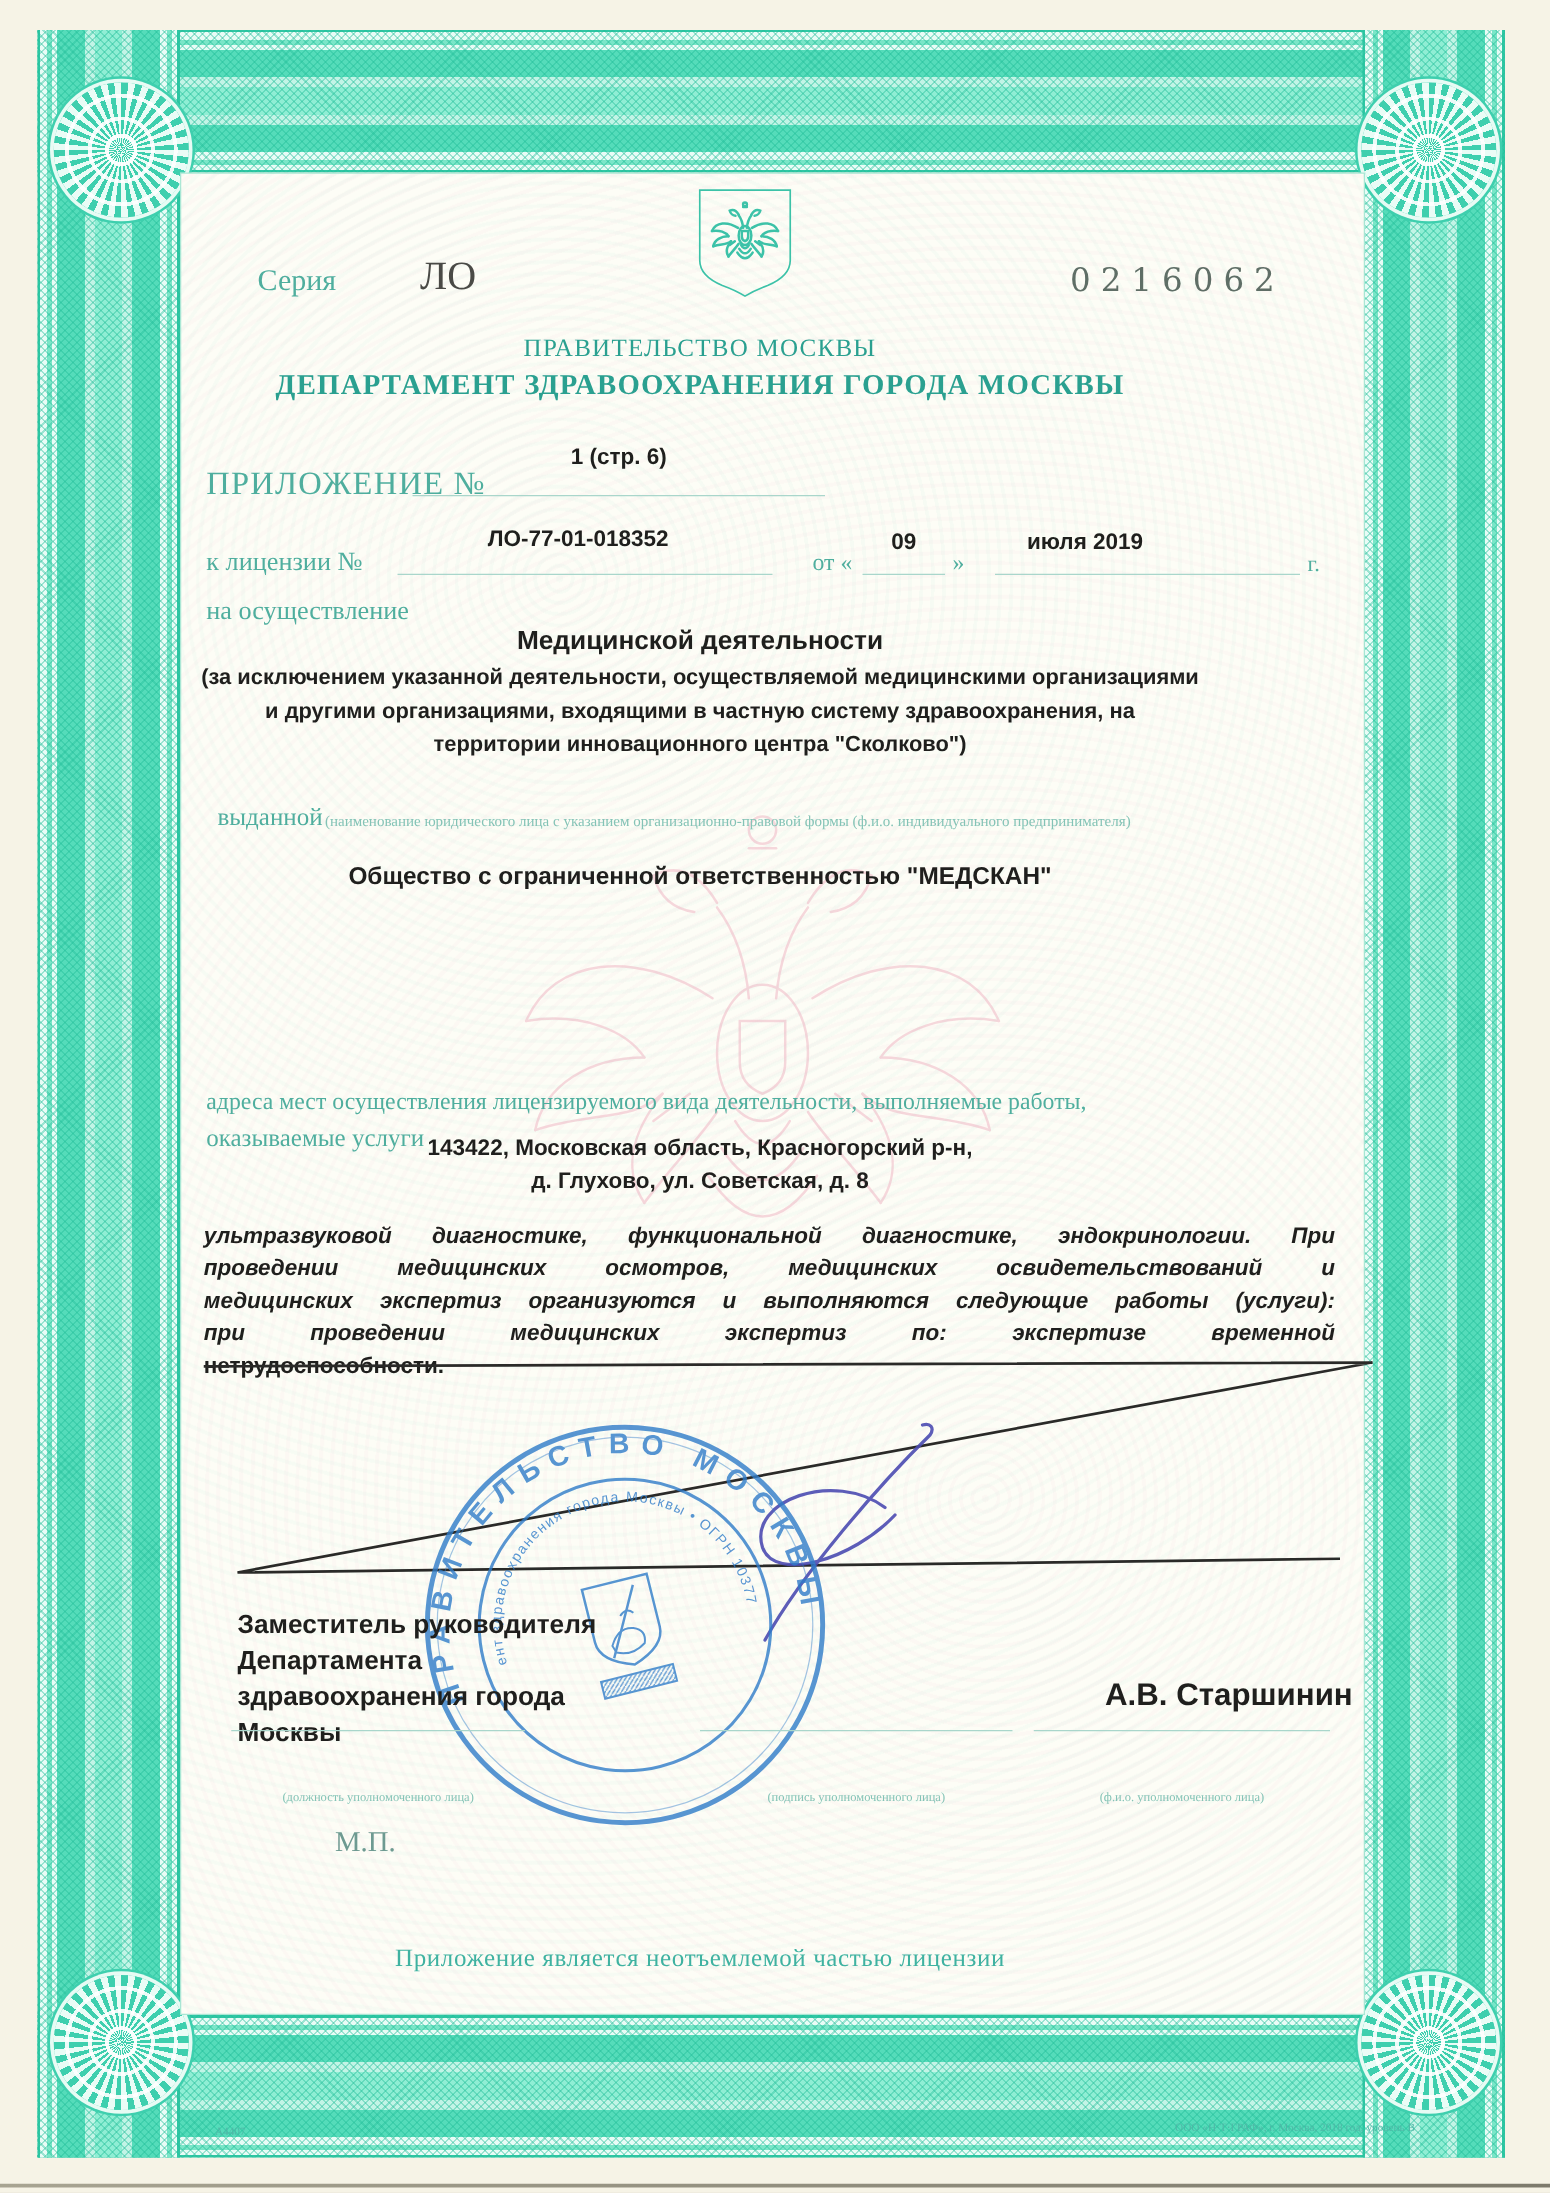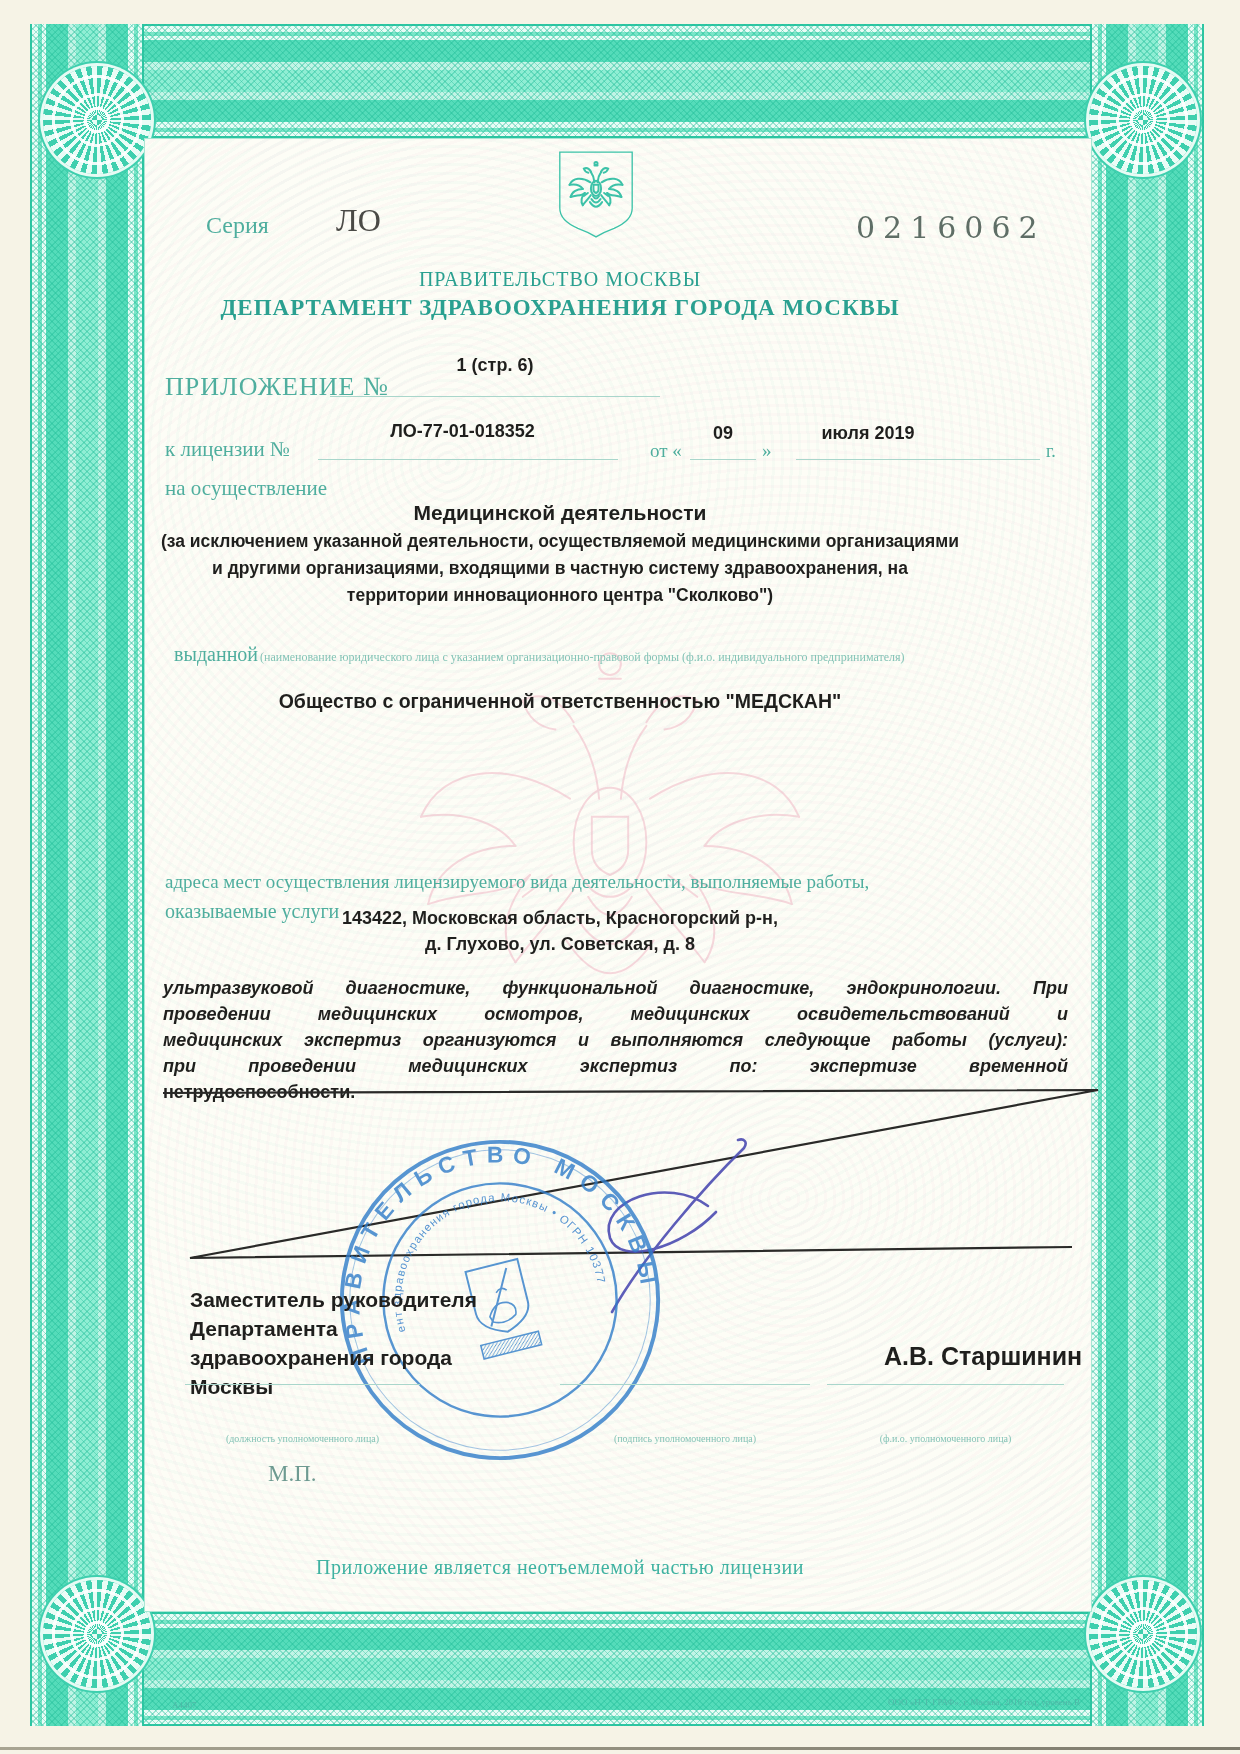--- a/index.html
+++ b/index.html
@@ -115,21 +115,21 @@
   <svg class="abs wm" style="left:355px;top:635px;width:510px;height:400px;color:#efb3c2;">
     <use href="#eagle" width="510" height="400"></use>
   </svg>
 
   <div class="abs teal" style="left:206px;top:212px;font-size:24px;">Серия</div>
   <div class="abs" style="left:336px;top:202px;font-size:32px;color:#4a4a46;">ЛО</div>
   <svg class="abs" style="left:556px;top:148px;width:80px;height:94px;color:#3cc2a8;" viewBox="0 0 84 96">
     <path d="M4,3 H80 V62 Q80,75 61,83 Q50,87 42,92 Q34,87 23,83 Q4,75 4,62 Z" fill="none" stroke="#3cc2a8" stroke-width="1.4"></path>
     <use href="#eagle" x="10" y="8" width="64" height="64"></use>
   </svg>
-  <div class="abs serialnum" style="left:856px;top:210px;font-size:30px;">0216062</div>
+  <div class="abs serialnum" style="left:856px;top:210px;font-size:26px;">0216062</div>
 
   <div class="abs teal-hdr center" style="left:160px;width:800px;top:268px;font-size:20px;">ПРАВИТЕЛЬСТВО МОСКВЫ</div>
   <div class="abs teal-hdr center" style="left:160px;width:800px;top:295px;font-size:23px;font-weight:bold;">ДЕПАРТАМЕНТ ЗДРАВООХРАНЕНИЯ ГОРОДА МОСКВЫ</div>
 
   <div class="abs ink center" style="left:330px;width:330px;top:355px;font-size:18px;">1 (стр. 6)</div>
   <div class="abs teal" style="left:165px;top:372px;font-size:26px;letter-spacing:1px;text-align:center;">ПРИЛОЖЕНИЕ  №</div>
   <div class="abs rule" style="left:330px;width:330px;top:396px;"></div>
 
   <div class="abs ink center" style="left:320px;width:285px;top:421px;font-size:18px;">ЛО-77-01-018352</div>
   <div class="abs teal" style="left:165px;top:437px;font-size:21px;">к лицензии №</div>
@@ -212,15 +212,15 @@
   <div class="abs tiny-label" style="left:560px;width:250px;top:1391px;">(подпись уполномоченного лица)</div>
 
   <div class="abs ink" style="left:884px;top:1342px;font-size:25px;">А.В. Старшинин</div>
   <div class="abs rule" style="left:827px;width:237px;top:1384px;"></div>
   <div class="abs tiny-label" style="left:827px;width:237px;top:1391px;">(ф.и.о. уполномоченного лица)</div>
 
   <div class="abs" style="left:268px;top:1461px;font-size:23px;color:#6e9a91;">М.П.</div>
 
   <div class="abs center" style="left:160px;width:800px;top:1556px;font-size:20px;color:#3fb2a1;letter-spacing:.5px;">Приложение является неотъемлемой частью лицензии</div>
   <div class="abs" style="left:172px;top:1700px;font-size:9px;color:#4fb6a6;z-index:5;">А4407</div>
-  <div class="abs" style="left:660px;width:420px;top:1697px;font-size:9px;color:#4fb6a6;text-align:right;z-index:5;">ООО «Н·Т·ГРАФ», г. Москва, 2018 год, уровень В</div>
+  <div class="abs" style="left:660px;width:472px;top:1697px;font-size:9px;color:#4fb6a6;text-align:right;z-index:5;">ООО «Н·Т·ГРАФ», г. Москва, 2018 год, уровень В</div>
 
 </div>
 
 </body></html>

